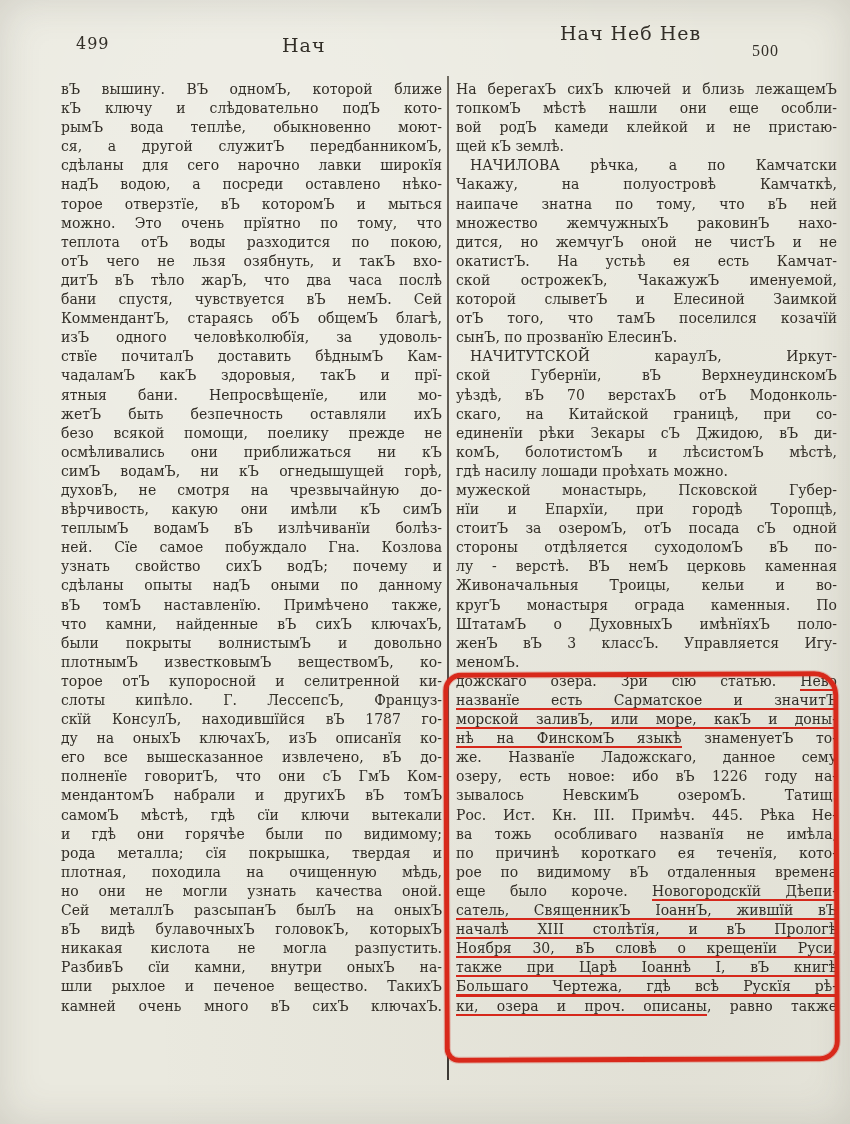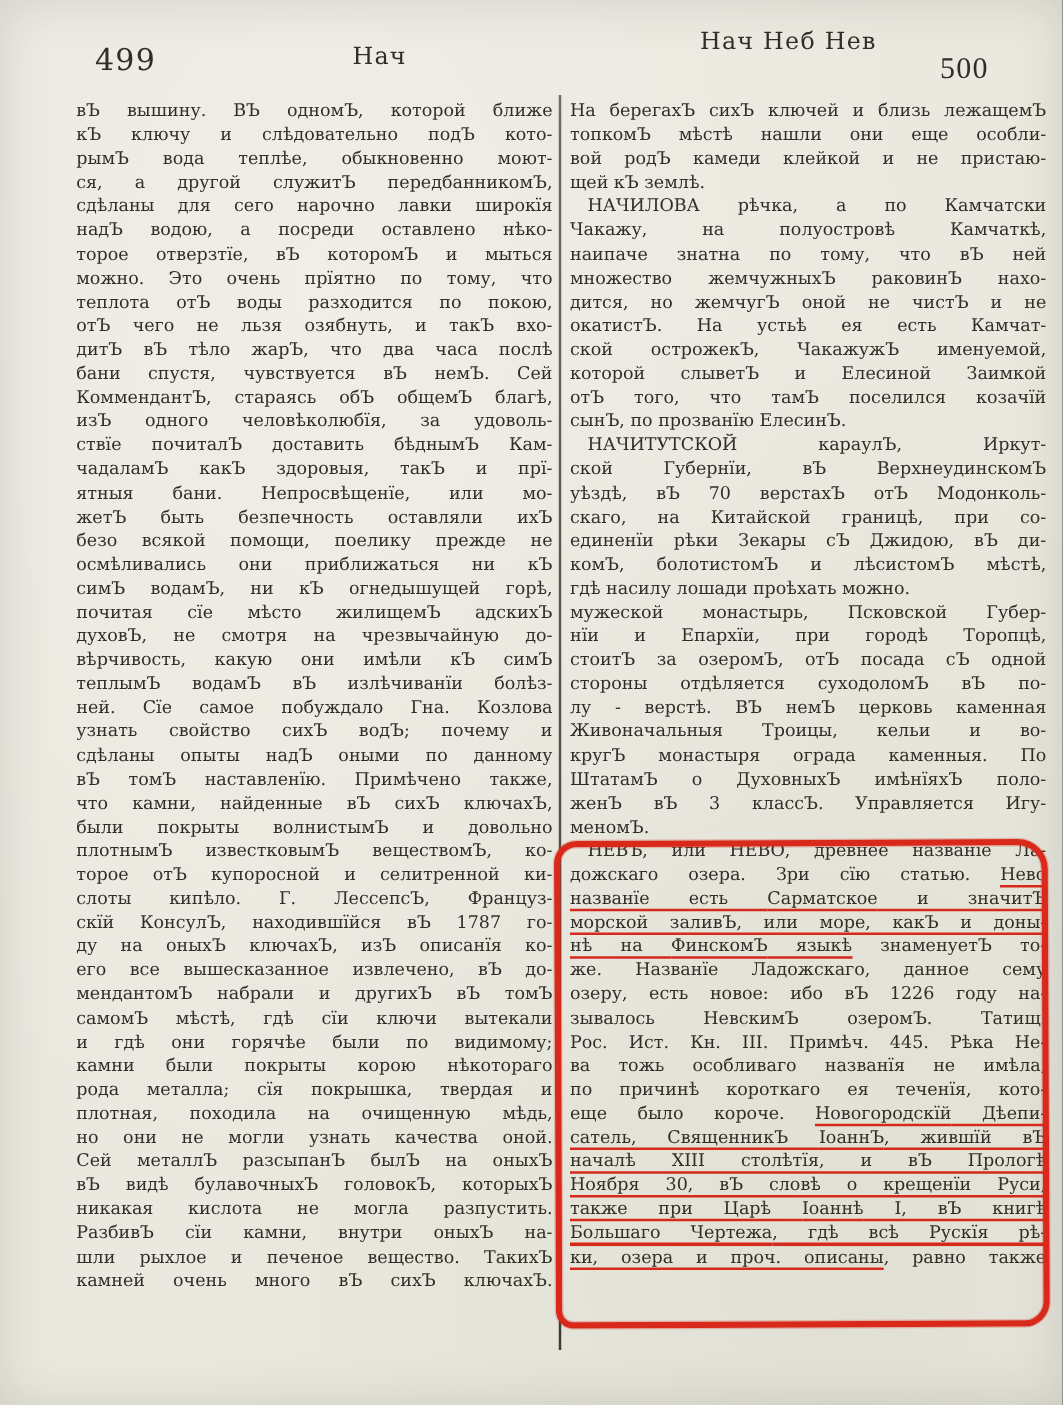--- a/index.html
+++ b/index.html
@@ -6,21 +6,21 @@
   .page{
     position:relative;width:850px;height:1124px;margin:0 auto;
     background:#eae9df;
     background-image:radial-gradient(ellipse at 30% 20%, rgba(255,255,255,.25), rgba(0,0,0,0) 60%),
                      radial-gradient(ellipse at 80% 90%, rgba(120,115,95,.08), rgba(0,0,0,0) 55%);
     box-shadow:inset 0 0 40px rgba(90,85,70,.18);
     font-family:"DejaVu Serif","Liberation Serif",serif;
     color:#322e27;
     overflow:hidden;
   }
-  .pnum{position:absolute;font-size:24px;letter-spacing:1px;}
+  .pnum{position:absolute;font-size:16px;letter-spacing:1px;}
   .pnum.pl{left:76px;top:34px;}
   .pnum.pr{left:752px;top:42px;font-family:Liberation Serif, serif;}
   .rhead{position:absolute;font-size:19px;letter-spacing:1px;}
   .rhead.hl{left:282px;top:34px;}
   .rhead.hr{left:560px;top:22px;}
   .divider{position:absolute;left:447px;top:76px;width:2px;height:1004px;
     background:linear-gradient(#5a554b,#332f29 70%,#1e1b17);opacity:.85;}
   .col{position:absolute;top:80px;font-size:14px;line-height:19.1px;}
   .colL{left:61px;width:381px;}
   .colR{left:456px;width:381px;}
@@ -61,40 +61,39 @@
       <div class="line">бани спустя, чувствуется вЪ немЪ.  Сей</div>
       <div class="line">КоммендантЪ, стараясь обЪ общемЪ благѣ,</div>
       <div class="line">изЪ одного человѣколюбїя, за удоволь-</div>
       <div class="line">ствїе почиталЪ доставить бѣднымЪ <span class="i">Кам-</span></div>
       <div class="line"><span class="i">чадаламЪ</span> какЪ здоровыя, такЪ и прї-</div>
       <div class="line">ятныя бани.  Непросвѣщенїе, или мо-</div>
       <div class="line">жетЪ быть безпечность оставляли ихЪ</div>
       <div class="line">безо всякой помощи, поелику прежде не</div>
       <div class="line">осмѣливались они приближаться ни кЪ</div>
       <div class="line">симЪ водамЪ, ни кЪ огнедышущей горѣ,</div>
-      <div class="line">почитая сїе мѣсто жилищемЪ адскихЪ</div>
       <div class="line">духовЪ, не смотря на чрезвычайную до-</div>
       <div class="line">вѣрчивость, какую они имѣли кЪ симЪ</div>
       <div class="line">теплымЪ водамЪ вЪ излѣчиванїи болѣз-</div>
       <div class="line">ней.  Сїе самое побуждало Гна. <span class="i">Козлова</span></div>
       <div class="line">узнать свойство сихЪ водЪ; почему и</div>
       <div class="line">сдѣланы опыты надЪ оными по данному</div>
       <div class="line">вЪ томЪ наставленїю.  Примѣчено также,</div>
       <div class="line">что камни, найденные вЪ сихЪ ключахЪ,</div>
       <div class="line">были покрыты волнистымЪ и довольно</div>
       <div class="line">плотнымЪ известковымЪ веществомЪ, ко-</div>
       <div class="line">торое отЪ купоросной и селитренной ки-</div>
       <div class="line">слоты кипѣло.  Г. <span class="i">ЛессепсЪ</span>, <span class="i">Француз-</span></div>
       <div class="line"><span class="i">скїй</span> КонсулЪ, находившїйся вЪ 1787 го-</div>
       <div class="line">ду на оныхЪ ключахЪ, изЪ описанїя ко-</div>
       <div class="line">его все вышесказанное извлечено, вЪ до-</div>
+      <div class="line">полненїе говоритЪ, что они сЪ ГмЪ Ком-</div>
       <div class="line">мендантомЪ набрали и другихЪ вЪ томЪ</div>
       <div class="line">самомЪ мѣстѣ, гдѣ сїи ключи вытекали</div>
       <div class="line">и гдѣ они горячѣе были по видимому;</div>
-      <div class="line">камни были покрыты корою нѣкотораго</div>
       <div class="line">рода металла; сїя покрышка, твердая и</div>
       <div class="line">плотная, походила на очищенную мѣдь,</div>
       <div class="line">но они не могли узнать качества оной.</div>
       <div class="line">Сей металлЪ разсыпанЪ былЪ на оныхЪ</div>
       <div class="line">вЪ видѣ булавочныхЪ головокЪ, которыхЪ</div>
       <div class="line">никакая кислота не могла разпустить.</div>
       <div class="line">РазбивЪ сїи камни, внутри оныхЪ на-</div>
       <div class="line">шли рыхлое и печеное вещество.  ТакихЪ</div>
       <div class="line">камней очень много вЪ сихЪ ключахЪ.</div>
     </div>
@@ -123,31 +122,31 @@
       <div class="line">мужеской <span class="i">монастырь</span>, <span class="i">Псковской</span> Губер-</div>
       <div class="line">нїи и Епархїи, при городѣ <span class="i">Торопцѣ</span>,</div>
       <div class="line">стоитЪ за озеромЪ, отЪ посада сЪ одной</div>
       <div class="line">стороны отдѣляется суходоломЪ вЪ по-</div>
       <div class="line">лу - верстѣ.  ВЪ немЪ церковь каменная</div>
       <div class="line"><span class="i">Живоначальныя Троицы</span>, кельи и во-</div>
       <div class="line">кругЪ монастыря ограда каменныя.  По</div>
       <div class="line">ШтатамЪ о ДуховныхЪ имѣнїяхЪ поло-</div>
       <div class="line">женЪ вЪ 3 классЪ.  Управляется Игу-</div>
       <div class="line noj">меномЪ.</div>
-      <div class="line"> НЕВЪ, или НЕВО, древнее названїе <span class="i">Ла-</span></div>
       <div class="line"><span class="i">дожскаго озера</span>.  <span class="i">Зри</span> сїю статью.  <span class="i u">Нево</span></div>
       <div class="line"><span class="u">названїе есть </span><span class="i u">Сарматское</span><span class="u"> и значитЪ</span></div>
       <div class="line"><span class="u">морской заливЪ, или море, какЪ и доны-</span></div>
       <div class="line"><span class="u">нѣ на </span><span class="i u">ФинскомЪ</span><span class="u"> языкѣ</span> знаменуетЪ то-</div>
       <div class="line">же.  Названїе <span class="i">Ладожскаго</span>, данное сему</div>
       <div class="line">озеру, есть новое: ибо вЪ 1226 году на-</div>
       <div class="line">зывалось <span class="i">НевскимЪ</span> озеромЪ.  Татищ.</div>
       <div class="line">Рос. Ист. Кн. III. Примѣч. 445.  Рѣка <span class="i">Не-</span></div>
       <div class="line"><span class="i">ва</span> тожь особливаго названїя не имѣла,</div>
       <div class="line">по причинѣ короткаго ея теченїя, кото-</div>
+      <div class="line">рое по видимому вЪ отдаленныя времена</div>
       <div class="line">еще было короче.  <span class="i u">Новогородскїй</span><span class="u"> Дѣепи-</span></div>
       <div class="line"><span class="u">сатель, СвященникЪ </span><span class="i u">ІоаннЪ</span><span class="u">, жившїй вЪ</span></div>
       <div class="line"><span class="u">началѣ XIII столѣтїя, и вЪ Прологѣ</span></div>
       <div class="line"><span class="u">Ноября 30, вЪ словѣ о крещенїи Руси,</span></div>
       <div class="line"><span class="u">также при Царѣ </span><span class="i u">Іоаннѣ</span><span class="u"> I, вЪ книгѣ</span></div>
       <div class="line"><span class="i u">Большаго Чертежа</span><span class="u">, гдѣ всѣ Рускїя рѣ-</span></div>
       <div class="line"><span class="u">ки, озера и проч. описаны</span>, равно также</div>
     </div>
 
   <div class="anno"></div>

